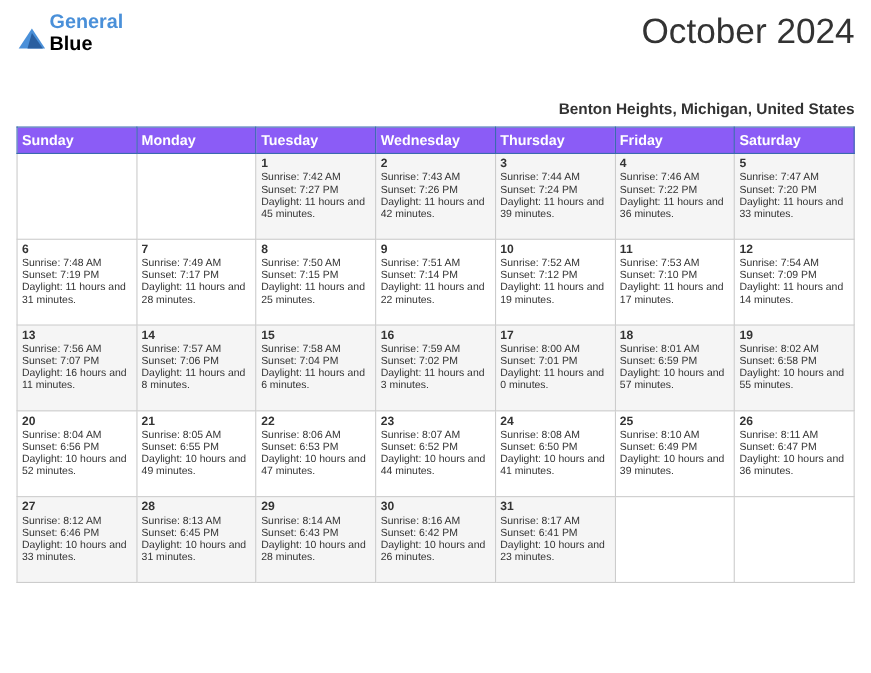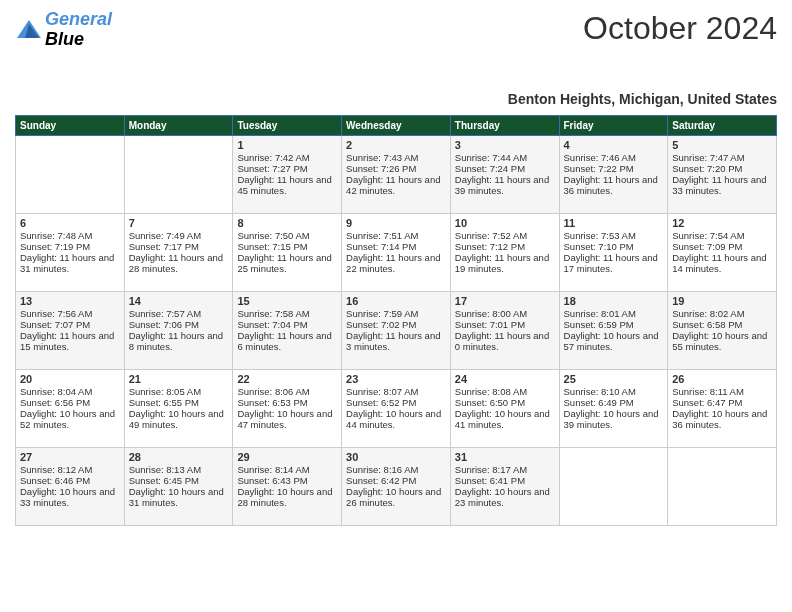--- a/index.html
+++ b/index.html
@@ -16,22 +16,21 @@
       padding: 10px 15px;
     }
     .header {
       display: flex;
       justify-content: space-between;
       align-items: flex-start;
       margin-bottom: 8px;
     }
     .logo {
       display: flex;
-      align-items: center;
-      font-style: italic;
+      align-items: flex-end;
     }
     .logo-text {
       font-size: 18px;
       font-weight: bold;
       color: #333;
       line-height: 1.1;
     }
     .logo-text span {
       color: #4a90d9;
     }
@@ -53,23 +52,23 @@
       color: #333;
       font-weight: bold;
       margin-top: 44px;
     }
     table {
       width: 100%;
       border-collapse: collapse;
       table-layout: fixed;
     }
     thead th {
-      background: #14532d;
+      background: #8b5cf6;
       color: #fff;
-      font-size: 10px;
+      font-size: 13px;
       font-weight: bold;
       padding: 4px 4px;
       border: 1px solid #3a6aaf;
       text-align: left;
     }
     tbody td {
       border: 1px solid #ccc;
       vertical-align: top;
       padding: 3px 4px;
       height: 78px;
@@ -136,21 +135,21 @@
         <tr>
           <td><span class="day-num">6</span><span>Sunrise: 7:48 AM</span><br><span>Sunset: 7:19 PM</span><br><span>Daylight: 11 hours and 31 minutes.</span></td>
           <td><span class="day-num">7</span><span>Sunrise: 7:49 AM</span><br><span>Sunset: 7:17 PM</span><br><span>Daylight: 11 hours and 28 minutes.</span></td>
           <td><span class="day-num">8</span><span>Sunrise: 7:50 AM</span><br><span>Sunset: 7:15 PM</span><br><span>Daylight: 11 hours and 25 minutes.</span></td>
           <td><span class="day-num">9</span><span>Sunrise: 7:51 AM</span><br><span>Sunset: 7:14 PM</span><br><span>Daylight: 11 hours and 22 minutes.</span></td>
           <td><span class="day-num">10</span><span>Sunrise: 7:52 AM</span><br><span>Sunset: 7:12 PM</span><br><span>Daylight: 11 hours and 19 minutes.</span></td>
           <td><span class="day-num">11</span><span>Sunrise: 7:53 AM</span><br><span>Sunset: 7:10 PM</span><br><span>Daylight: 11 hours and 17 minutes.</span></td>
           <td><span class="day-num">12</span><span>Sunrise: 7:54 AM</span><br><span>Sunset: 7:09 PM</span><br><span>Daylight: 11 hours and 14 minutes.</span></td>
         </tr>
         <tr>
-          <td><span class="day-num">13</span><span>Sunrise: 7:56 AM</span><br><span>Sunset: 7:07 PM</span><br><span>Daylight: 11 hours and 15 minutes.</span></td>
+          <td><span class="day-num">13</span><span>Sunrise: 7:56 AM</span><br><span>Sunset: 7:07 PM</span><br><span>Daylight: 16 hours and 11 minutes.</span></td>
           <td><span class="day-num">14</span><span>Sunrise: 7:57 AM</span><br><span>Sunset: 7:06 PM</span><br><span>Daylight: 11 hours and 8 minutes.</span></td>
           <td><span class="day-num">15</span><span>Sunrise: 7:58 AM</span><br><span>Sunset: 7:04 PM</span><br><span>Daylight: 11 hours and 6 minutes.</span></td>
           <td><span class="day-num">16</span><span>Sunrise: 7:59 AM</span><br><span>Sunset: 7:02 PM</span><br><span>Daylight: 11 hours and 3 minutes.</span></td>
           <td><span class="day-num">17</span><span>Sunrise: 8:00 AM</span><br><span>Sunset: 7:01 PM</span><br><span>Daylight: 11 hours and 0 minutes.</span></td>
           <td><span class="day-num">18</span><span>Sunrise: 8:01 AM</span><br><span>Sunset: 6:59 PM</span><br><span>Daylight: 10 hours and 57 minutes.</span></td>
           <td><span class="day-num">19</span><span>Sunrise: 8:02 AM</span><br><span>Sunset: 6:58 PM</span><br><span>Daylight: 10 hours and 55 minutes.</span></td>
         </tr>
         <tr>
           <td><span class="day-num">20</span><span>Sunrise: 8:04 AM</span><br><span>Sunset: 6:56 PM</span><br><span>Daylight: 10 hours and 52 minutes.</span></td>
           <td><span class="day-num">21</span><span>Sunrise: 8:05 AM</span><br><span>Sunset: 6:55 PM</span><br><span>Daylight: 10 hours and 49 minutes.</span></td>

